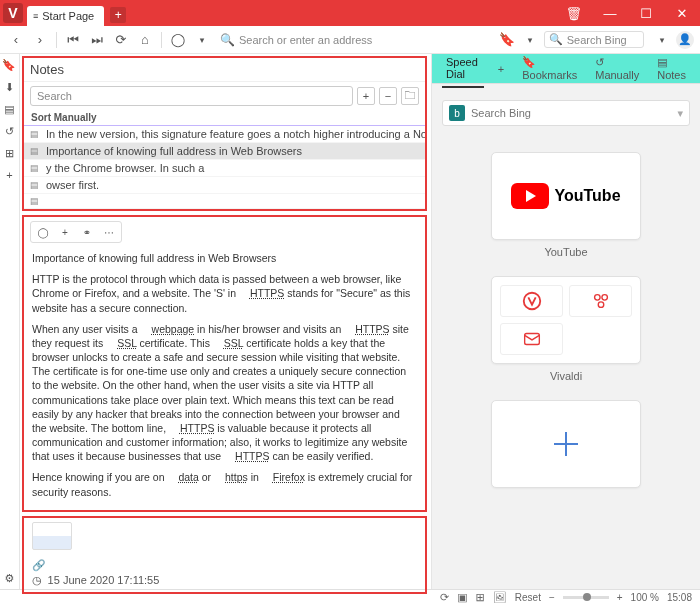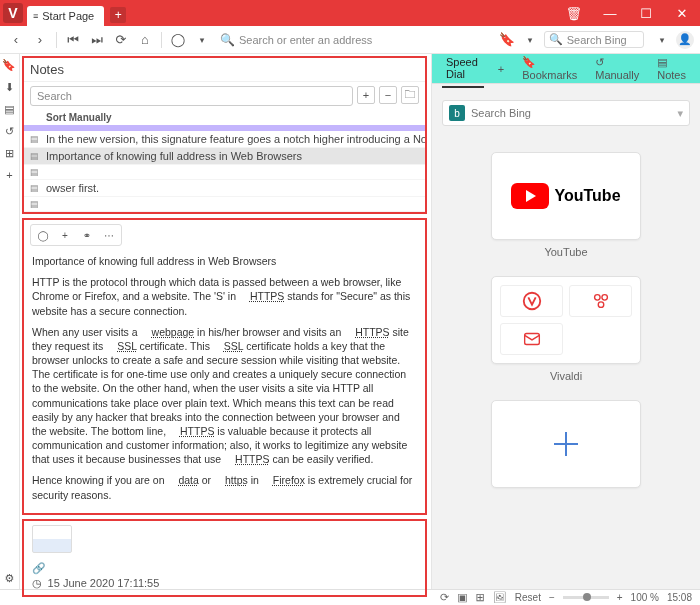--- a/index.html
+++ b/index.html
@@ -27,24 +27,24 @@
   
   .main { display: flex; height: 535px; }
   .lefttools { width: 20px; background: #fff; border-right: 1px solid #e5e5e5; display: flex; flex-direction: column; align-items: center; padding-top: 4px; gap: 8px;}
   .lefttools .lt { width: 14px; height: 14px; font-size: 11px; color: #555; display: flex; align-items:center; justify-content:center;}
   .lefttools .spacer { flex: 1; }
 
   
   .panel { width: 412px; background: #fff; border-right: 1px solid #e5e5e5; display: flex; flex-direction: column; padding-right: 2px; }
   .hl { border: 2px solid #e63939; margin: 2px 2px; }
   .panel-header { padding: 4px 6px; font-size: 13px; color: #444; border-bottom: 1px solid #f0f0f0;}
-  .search-row { display: flex; gap: 4px; padding: 4px 6px; }
+  .search-row { display: flex; gap: 4px; padding: 4px 6px; align-items: center; }
   .search-input { flex: 1; border: 1px solid #ccc; border-radius: 3px; padding: 3px 6px; font-size: 11px; color: #888; background:#fff;}
   .ctrl-btn { width: 18px; height: 18px; border: 1px solid #ccc; border-radius: 2px; display:flex; align-items:center; justify-content:center; font-size:11px; color:#555; background:#fff;}
-  .sort { padding: 2px 22px; font-size: 10px; color:#555; border-bottom: 6px solid #c4b5fd; font-weight: bold;}
+  .sort { padding: 2px 7px; font-size: 10px; color:#555; border-bottom: 1px solid #c4b5fd; font-weight: bold;}
   .note-list { max-height: 90px; overflow: hidden; }
   .note-item { display: flex; align-items: center; padding: 2px 6px; gap: 6px; font-size: 11px; color: #444; white-space: nowrap; overflow: hidden; text-overflow: ellipsis; border-bottom: 1px solid #f4f4f4;}
   .note-item.selected { background: #e5e5e5; }
   .note-item .nicon { width: 10px; font-size: 9px; color:#888; flex-shrink:0;}
 
   .editor-tools { display: flex; gap: 6px; padding: 2px 4px; margin: 4px 6px; border: 1px solid #ddd; border-radius: 3px; width: fit-content; }
   .et { width: 16px; height: 16px; display:flex; align-items:center; justify-content:center; font-size:10px; color:#555;}
   .editor-body { padding: 4px 8px 4px 8px; font-size: 10.5px; line-height: 1.35; color: #333; }
   .editor-body p { margin-bottom: 7px; }
   .editor-body a { color: #333; text-decoration: underline dotted; margin-left: 11px; }
@@ -149,20 +149,21 @@
         <div class="note-item">
             <span class="nicon">▤</span>
             <span>In the new version, this signature feature goes a notch higher introducing a Notes Manager with a full-blown ...</span>
           </div>
         <div class="note-item selected">
             <span class="nicon">▤</span>
             <span>Importance of knowing full address in Web Browsers</span>
           </div>
         <div class="note-item">
             <span class="nicon">▤</span>
+            <span>y the Chrome browser. In such a</span>
           </div>
         <div class="note-item">
             <span class="nicon">▤</span>
             <span>owser first.</span>
           </div>
         <div class="note-item">
             <span class="nicon">▤</span>
             <span></span>
           </div>
       </div>

